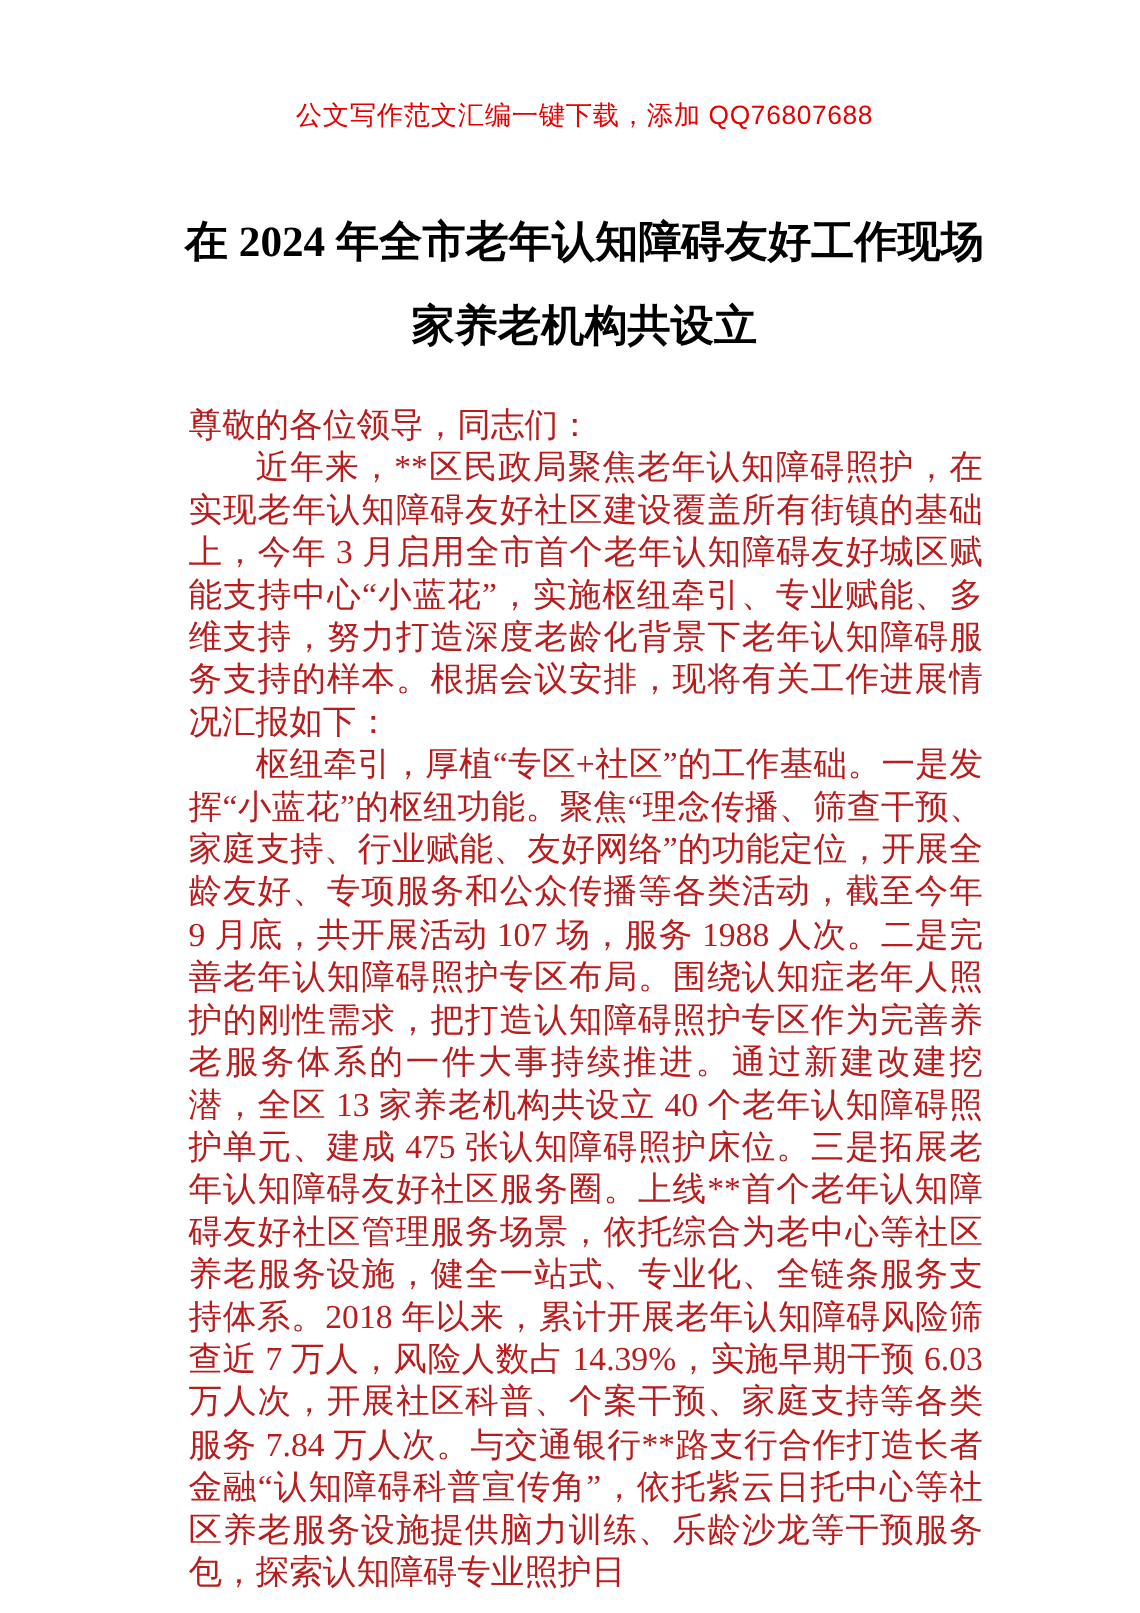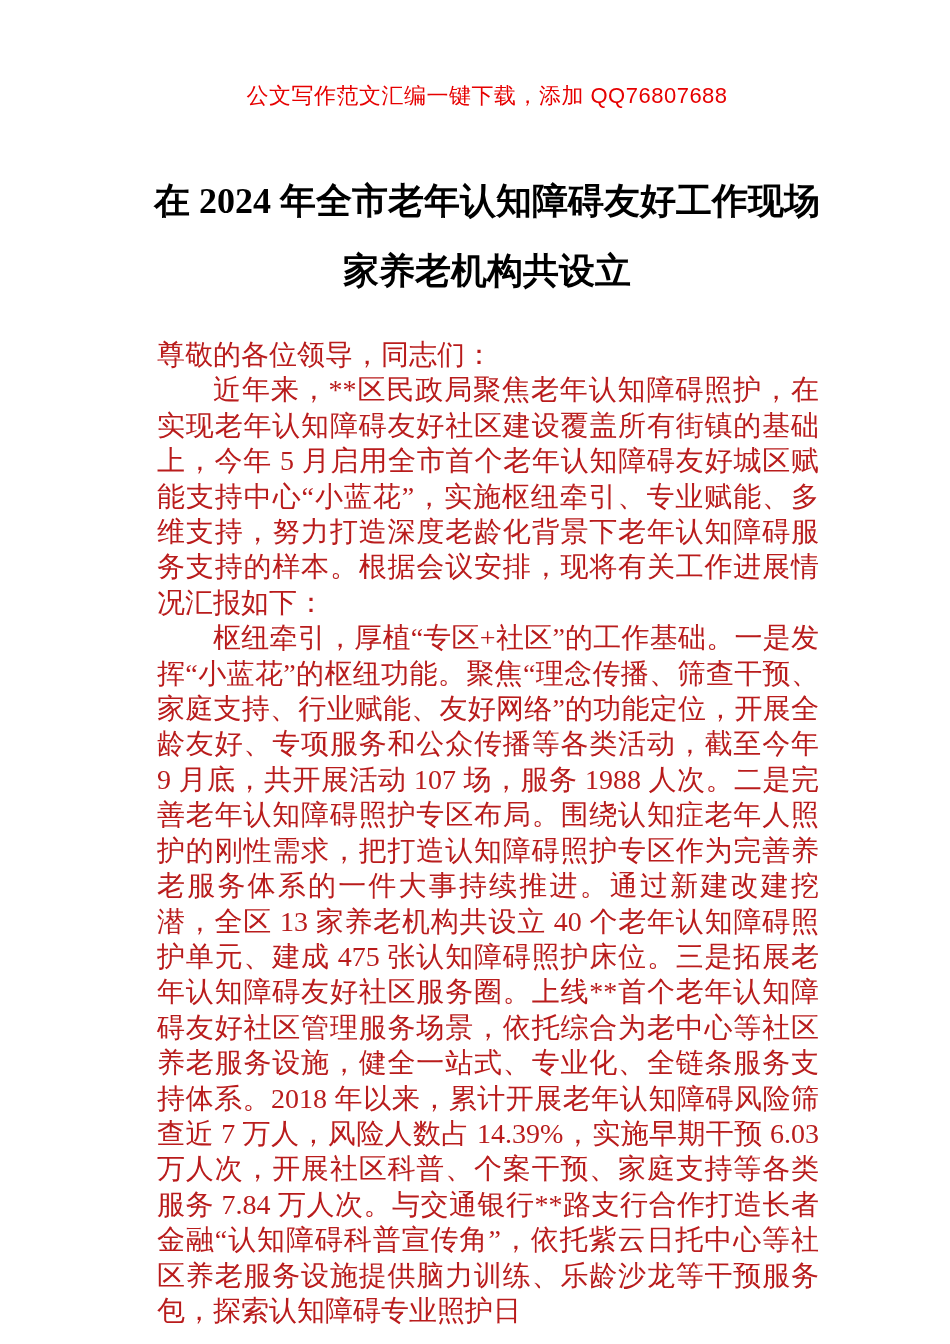--- a/index.html
+++ b/index.html
@@ -72,17 +72,17 @@
 
   <div class="promo" style="color: rgb(230, 0, 0);">公文写作范文汇编一键下载，添加 QQ76807688</div>
 
   <h1 class="doc-title" style="color: rgb(0, 0, 0);">
     <span class="title-line">在 2024 年全市老年认知障碍友好工作现场</span>
     <span class="title-line">家养老机构共设立</span>
   </h1>
 
   <div class="content" style="color: #b91c1c;">
     <p class="para no-indent">尊敬的各位领导，同志们：</p>
-    <p class="para">近年来，**区民政局聚焦老年认知障碍照护，在实现老年认知障碍友好社区建设覆盖所有街镇的基础上，今年 5 月启用全市首个老年认知障碍友好城区赋能支持中心“小蓝花”，实施枢纽牵引、专业赋能、多维支持，努力打造深度老龄化背景下老年认知障碍服务支持的样本。根据会议安排，现将有关工作进展情况汇报如下：</p>
+    <p class="para">近年来，**区民政局聚焦老年认知障碍照护，在实现老年认知障碍友好社区建设覆盖所有街镇的基础上，今年 3 月启用全市首个老年认知障碍友好城区赋能支持中心“小蓝花”，实施枢纽牵引、专业赋能、多维支持，努力打造深度老龄化背景下老年认知障碍服务支持的样本。根据会议安排，现将有关工作进展情况汇报如下：</p>
     <p class="para">枢纽牵引，厚植“专区+社区”的工作基础。一是发挥“小蓝花”的枢纽功能。聚焦“理念传播、筛查干预、家庭支持、行业赋能、友好网络”的功能定位，开展全龄友好、专项服务和公众传播等各类活动，截至今年 9 月底，共开展活动 107 场，服务 1988 人次。二是完善老年认知障碍照护专区布局。围绕认知症老年人照护的刚性需求，把打造认知障碍照护专区作为完善养老服务体系的一件大事持续推进。通过新建改建挖潜，全区 13 家养老机构共设立 40 个老年认知障碍照护单元、建成 475 张认知障碍照护床位。三是拓展老年认知障碍友好社区服务圈。上线**首个老年认知障碍友好社区管理服务场景，依托综合为老中心等社区养老服务设施，健全一站式、专业化、全链条服务支持体系。2018 年以来，累计开展老年认知障碍风险筛查近 7 万人，风险人数占 14.39%，实施早期干预 6.03 万人次，开展社区科普、个案干预、家庭支持等各类服务 7.84 万人次。与交通银行**路支行合作打造长者金融“认知障碍科普宣传角”，依托紫云日托中心等社区养老服务设施提供脑力训练、乐龄沙龙等干预服务包，探索认知障碍专业照护日</p>
   </div>
 
 </div>
 
 </body></html>

